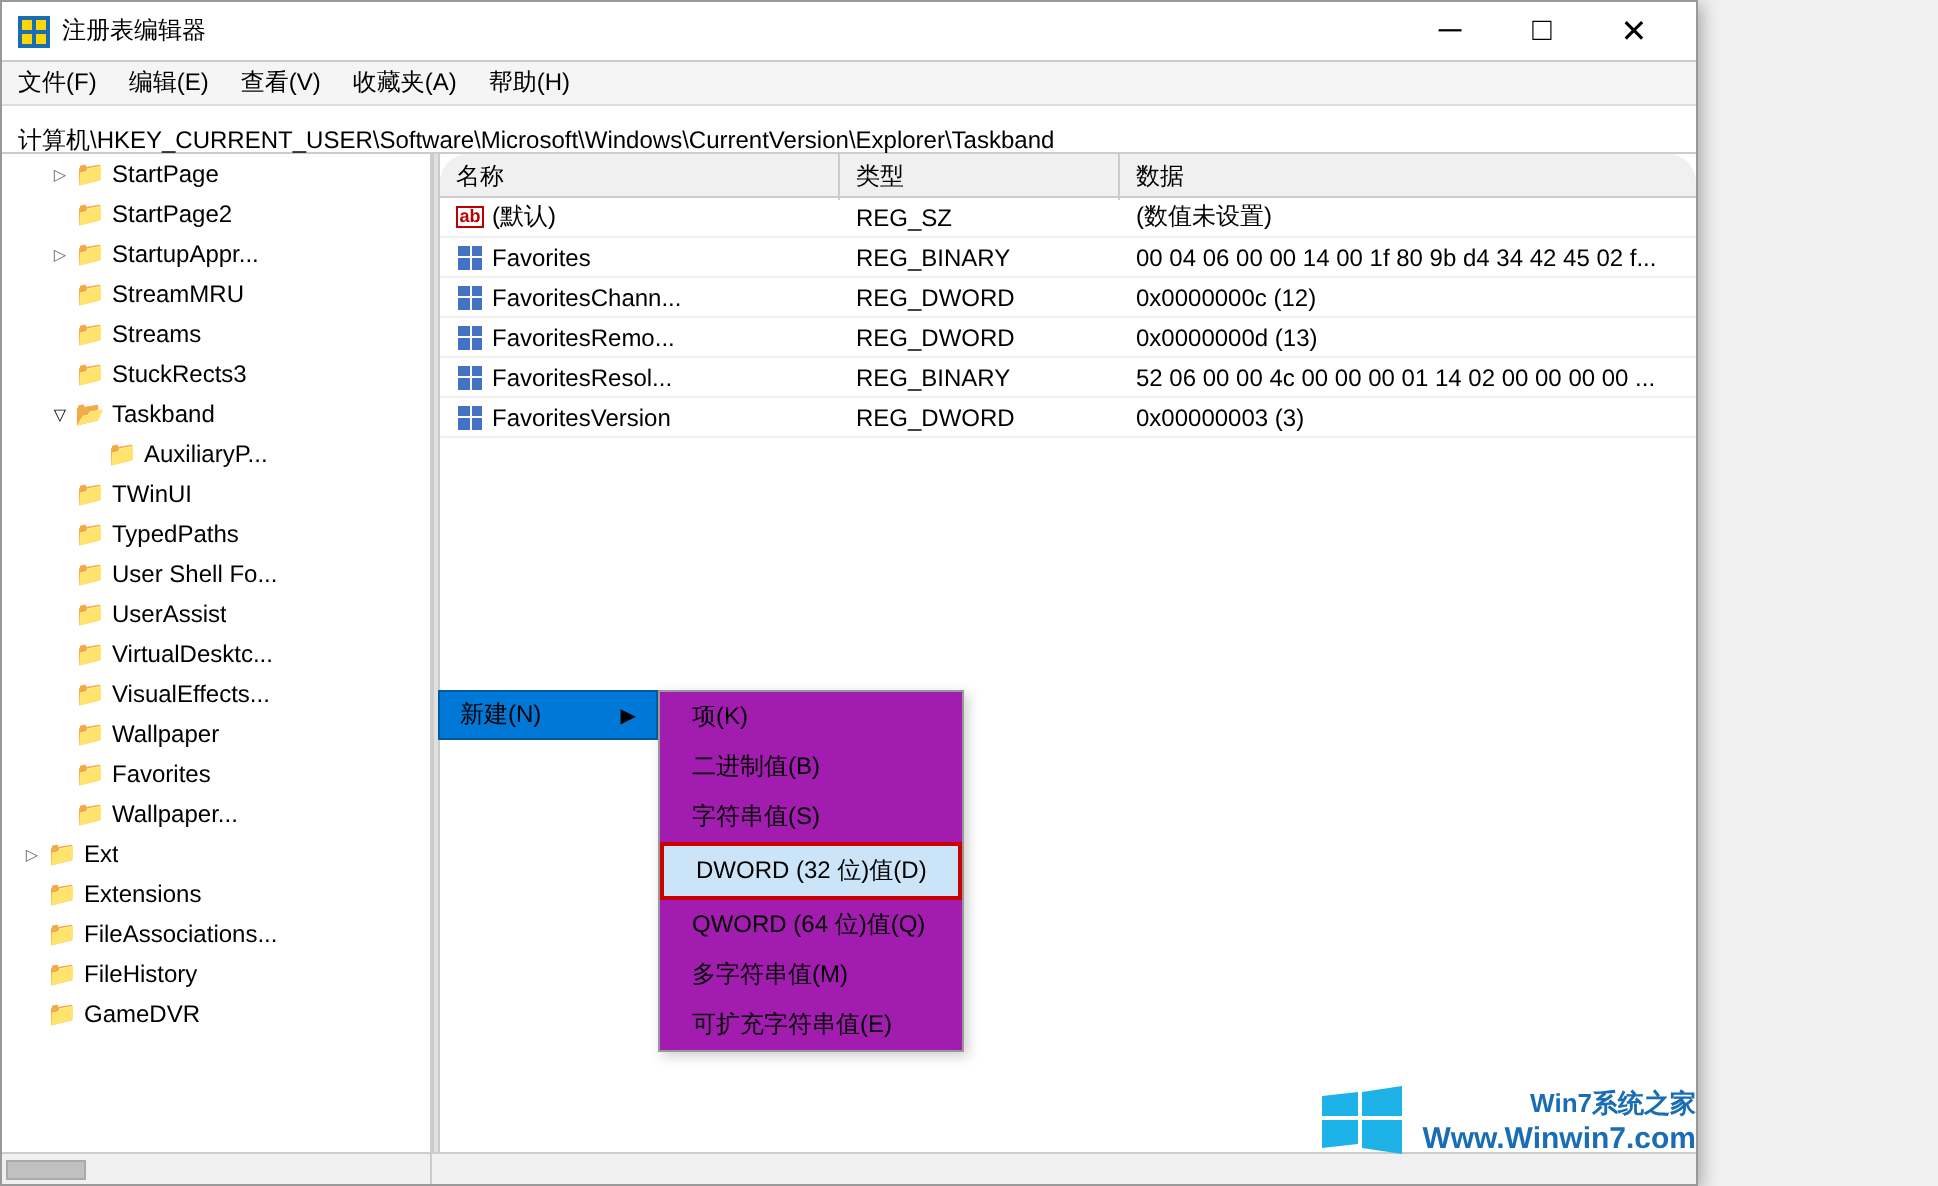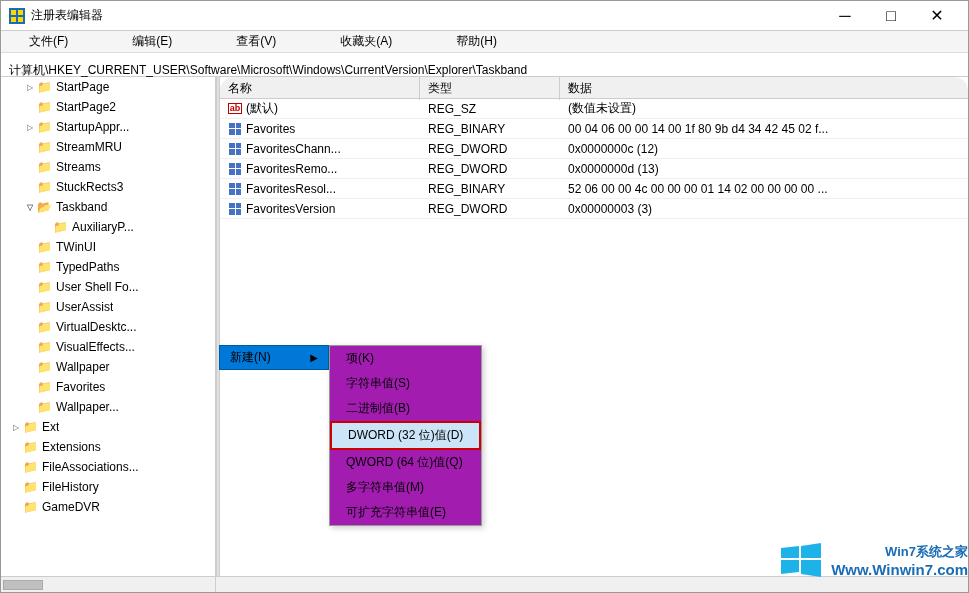--- a/index.html
+++ b/index.html
@@ -7,21 +7,21 @@
       font-family: 'Microsoft YaHei', SimSun, sans-serif;
       font-size: 12px;
       background: #f0f0f0;
       width: 969px;
       height: 593px;
       overflow: hidden;
     }
 
     
     .window {
-      width: 969px;
+      width: 849px;
       height: 593px;
       background: #fff;
       border: 1px solid #999;
       display: flex;
       flex-direction: column;
       box-shadow: 2px 2px 8px rgba(0,0,0,0.3);
     }
 
     .title-bar {
       background: #fff;
@@ -64,24 +64,23 @@
       justify-content: center;
       font-size: 16px;
       color: #000;
     }
 
     
     .menu-bar {
       height: 22px;
       display: flex;
       align-items: center;
-      padding: 0 20px;
+      padding: 0 0;
       border-bottom: 1px solid #ddd;
       background: #f5f5f5;
-      gap: 48px;
     }
     .menu-item {
       padding: 2px 8px;
       cursor: pointer;
       font-size: 12px;
     }
 
     
     .address-bar {
       height: 24px;
@@ -579,22 +578,22 @@
       </div>
     </div>
 
     <div class="new-button-area">
       <span>新建(N)</span>
       <span class="submenu-arrow">▶</span>
     </div>
 
     <div class="new-menu">
       <div class="new-menu-item">项(K)</div>
+      <div class="new-menu-item">二进制值(B)</div>
       <div class="new-menu-item">字符串值(S)</div>
-      <div class="new-menu-item">二进制值(B)</div>
       <div class="new-menu-item has-border-red">DWORD (32 位)值(D)</div>
       <div class="new-menu-item">QWORD (64 位)值(Q)</div>
       <div class="new-menu-item">多字符串值(M)</div>
       <div class="new-menu-item">可扩充字符串值(E)</div>
     </div>
 
     <div class="watermark">
 
       <div style="width:48px; height:48px; position:relative;">
         <svg width="48" height="48" viewBox="0 0 48 48">

